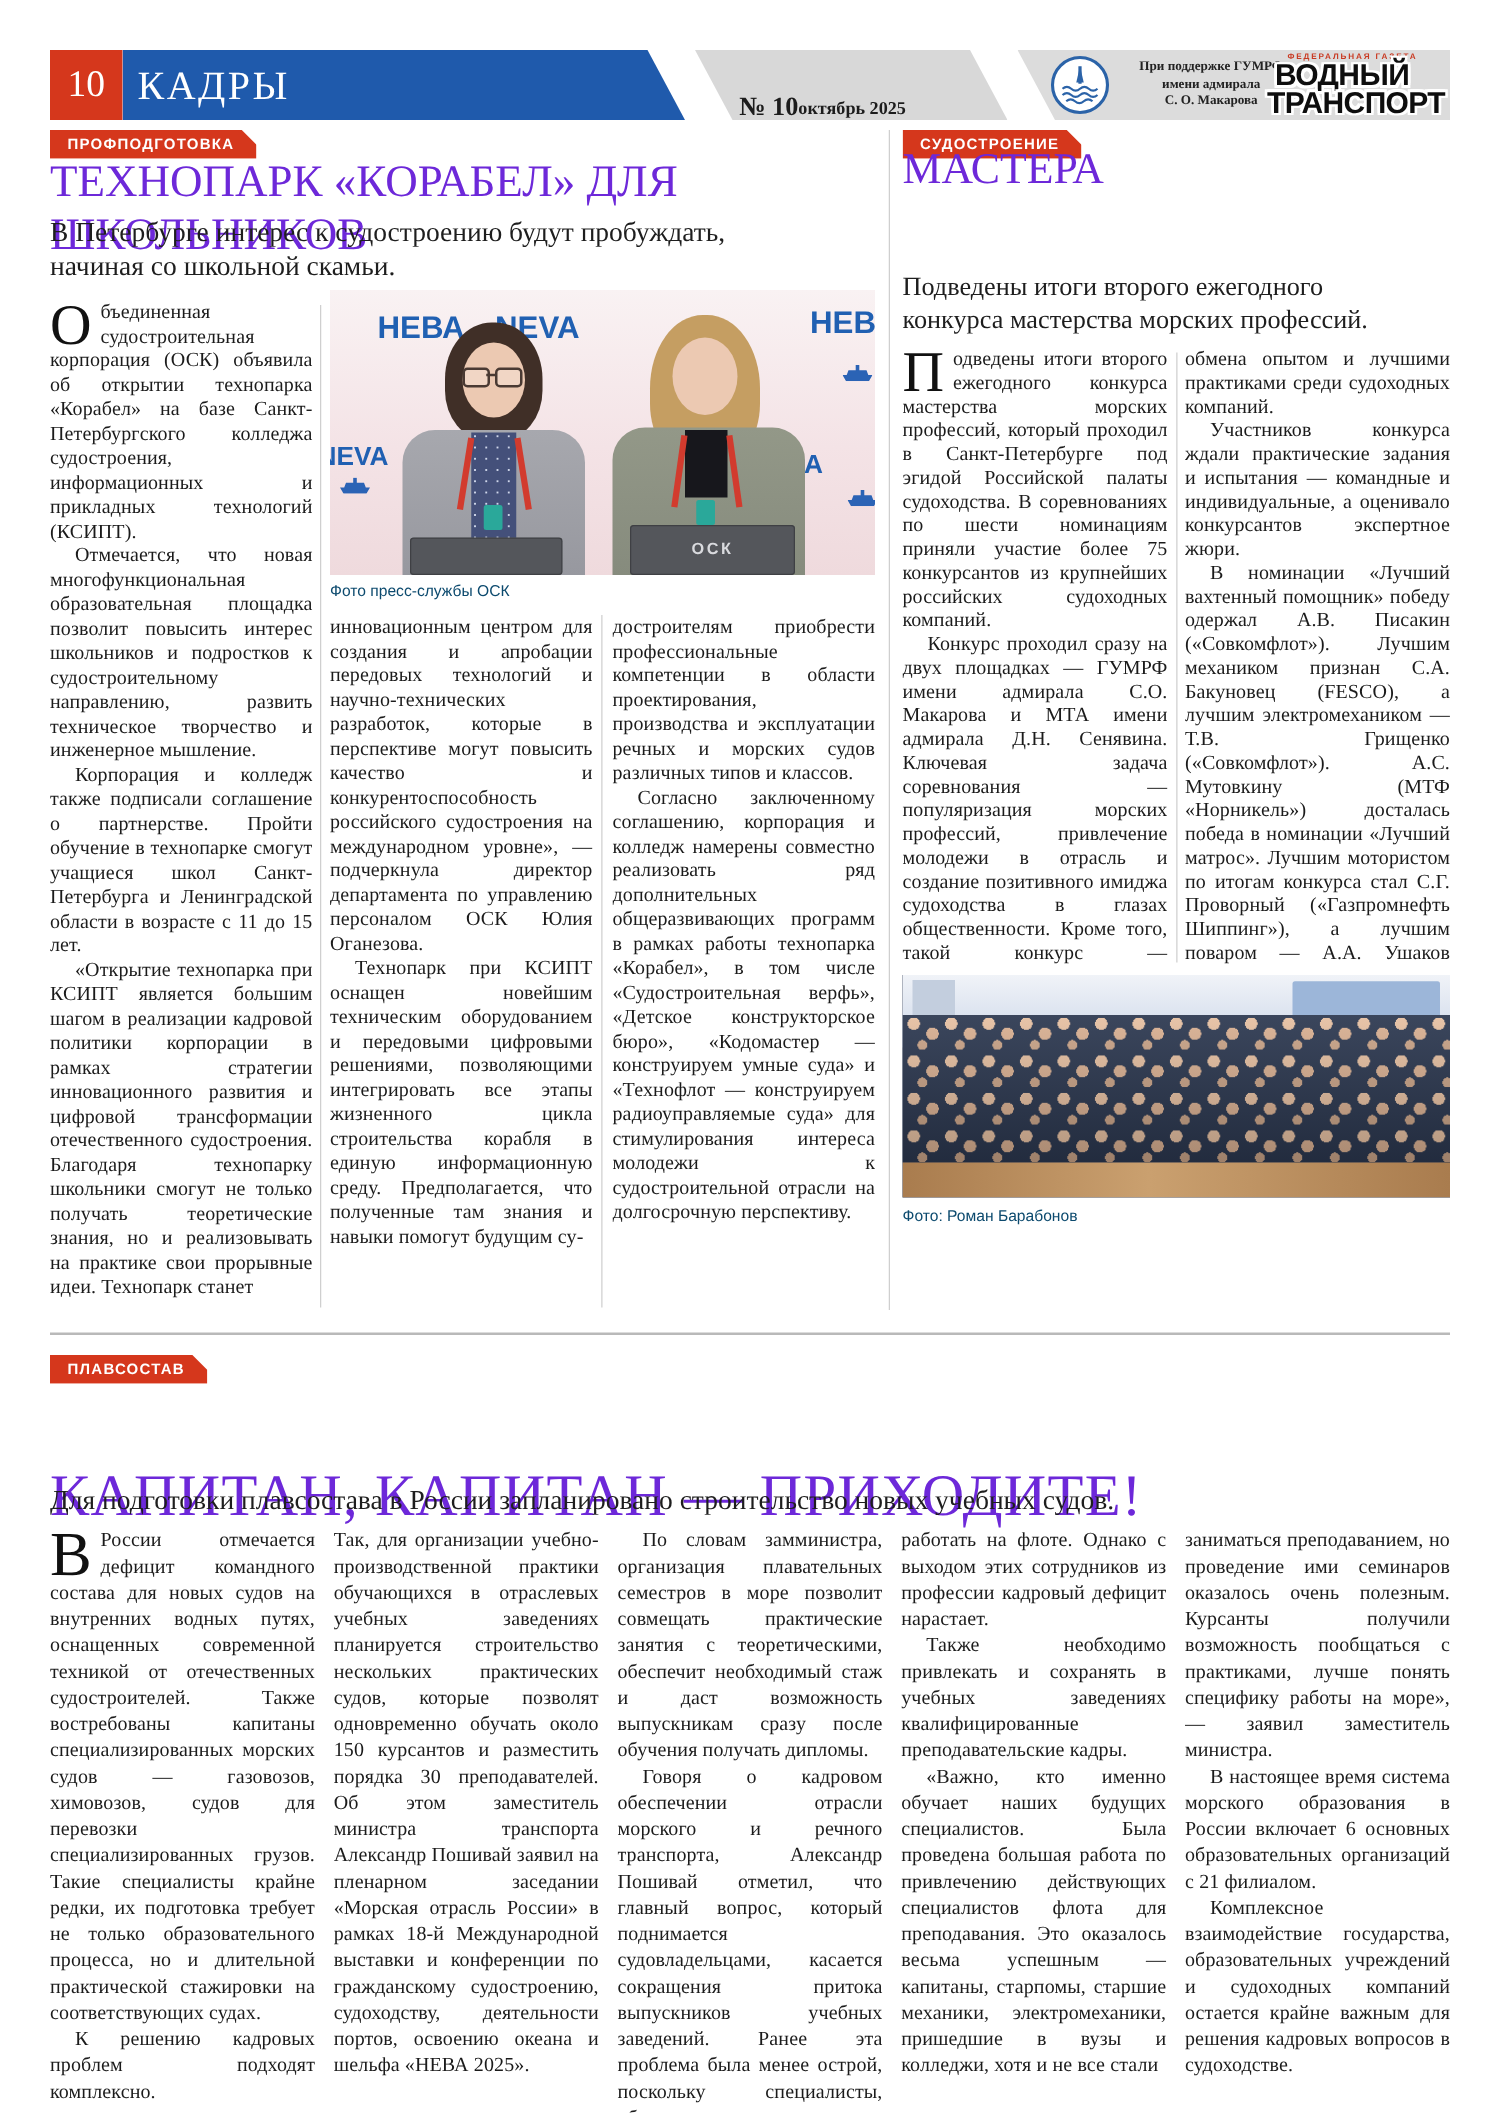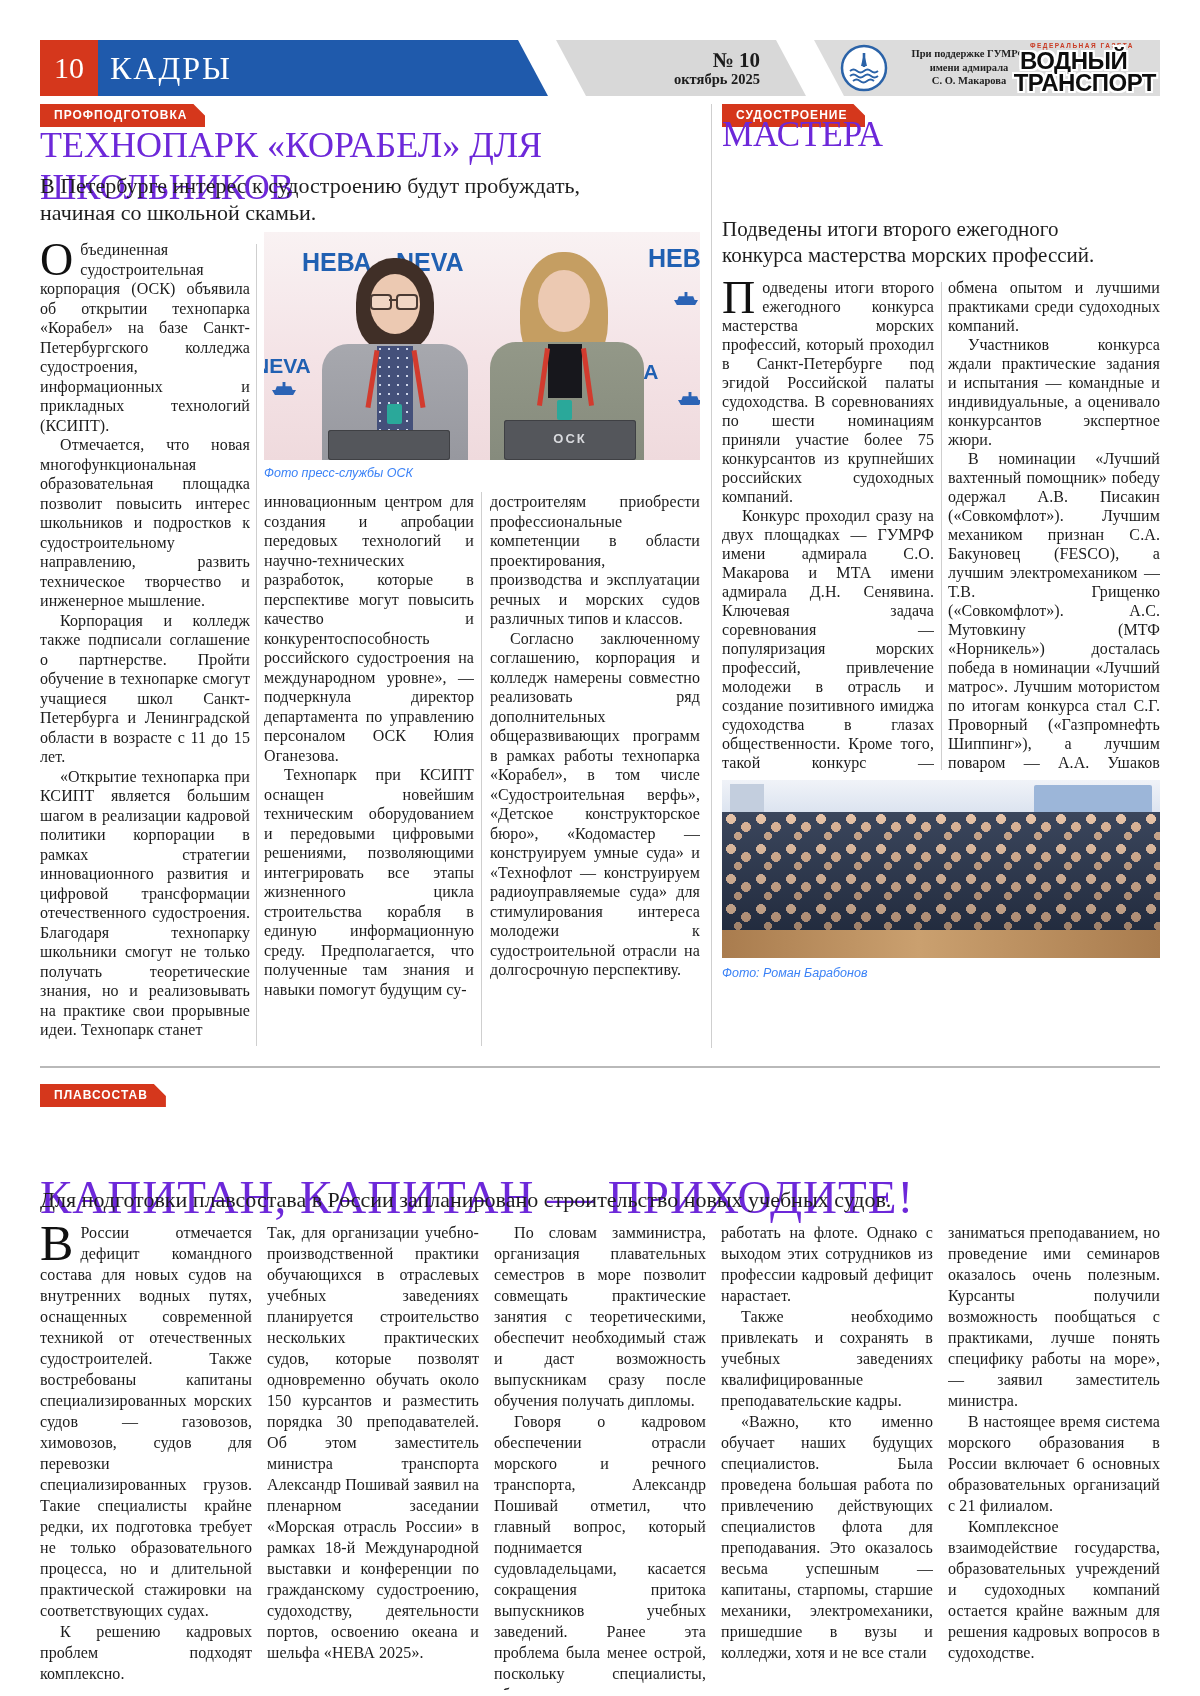--- a/index.html
+++ b/index.html
@@ -8,21 +8,21 @@
   
   .hdr{position:absolute;left:40px;top:40px;width:1120px;height:56px;}
   .hdr-num{position:absolute;left:0;top:0;width:58px;height:56px;background:#d5371c;
            color:#fff;font-size:30px;display:flex;align-items:center;justify-content:center;}
   .hdr-section{position:absolute;left:58px;top:0;width:450px;height:56px;background:#1f5aac;
            color:#fff;font-size:32px;letter-spacing:2px;display:flex;align-items:center;
            padding-left:12px;box-sizing:border-box;
            clip-path:polygon(0 0,calc(100% - 30px) 0,100% 100%,0 100%);}
   .hdr-issue{position:absolute;left:516px;top:0;width:250px;height:56px;background:#d8d8d8;
            clip-path:polygon(0 0,calc(100% - 30px) 0,100% 100%,30px 100%);
-           display:flex;flex-direction:column;justify-content:center;align-items:flex-end;
+           display:flex;flex-direction:row;justify-content:center;align-items:flex-end;
            padding-right:46px;box-sizing:border-box;}
   .hdr-issue .no{font-size:21px;font-weight:bold;color:#1c1c1c;line-height:22px;}
   .hdr-issue .mon{font-size:14.5px;font-weight:bold;color:#1c1c1c;line-height:17px;}
   .hdr-right{position:absolute;left:774px;top:0;width:346px;height:56px;background:#dcdcdc;
            clip-path:polygon(0 0,100% 0,100% 100%,30px 100%);}
   .gumrf{position:absolute;left:26px;top:4px;width:48px;height:48px;}
   .support{position:absolute;left:80px;top:7px;width:150px;text-align:center;
            font-size:10.5px;font-weight:bold;line-height:13.5px;color:#222;}
   .masthead{position:absolute;right:2px;top:2px;width:152px;text-align:center;
            font-family:"Liberation Sans",sans-serif;}
@@ -40,21 +40,21 @@
   .subtitle{position:absolute;color:#1e1e1e;}
   
   .col{position:absolute;overflow:hidden;font-size:16px;line-height:19.5px;
        letter-spacing:0.1px;text-align:justify;}
   .col p{margin:0;text-align:justify;}
   .col p.ind{text-indent:20px;}
   .dropcap{float:left;font-size:46px;line-height:37px;padding:1px 7px 0 0;color:#111;}
   .dropcap.big{font-size:50px;line-height:40px;}
   .vrule{position:absolute;width:1px;background:#cfcfcf;}
   .hrule{position:absolute;height:2px;background:#b9b9b9;}
-  .caption{position:absolute;font-family:"Liberation Sans",sans-serif;font-size:12.5px;color:#3b82f6;font-style:italic;}
+  .caption{position:absolute;font-family:"Liberation Sans",sans-serif;font-size:12.5px;color:#0c4a6e;}
   
   .photo1{position:absolute;left:264px;top:232px;width:436px;height:228px;overflow:hidden;
           background:linear-gradient(180deg,#f9f2f3 0%,#f4e3e6 55%,#efdadd 100%);}
   .neva{position:absolute;font-family:"Liberation Sans",sans-serif;font-weight:bold;color:#2060b2;}
   .ship{position:absolute;width:24px;height:13px;background:#2b63b5;
         clip-path:polygon(0 62%,14% 62%,20% 32%,44% 32%,44% 0,56% 0,56% 32%,80% 32%,86% 62%,100% 62%,88% 100%,12% 100%);}
   .hair{position:absolute;border-radius:48% 48% 42% 42%;}
   .face{position:absolute;background:#ecc9b2;border-radius:50%;}
   .glass{position:absolute;width:18px;height:12px;border:2px solid #4a3a33;border-radius:4px;background:rgba(255,255,255,.25);}
   .gbridge{position:absolute;width:8px;height:2px;background:#4a3a33;}

